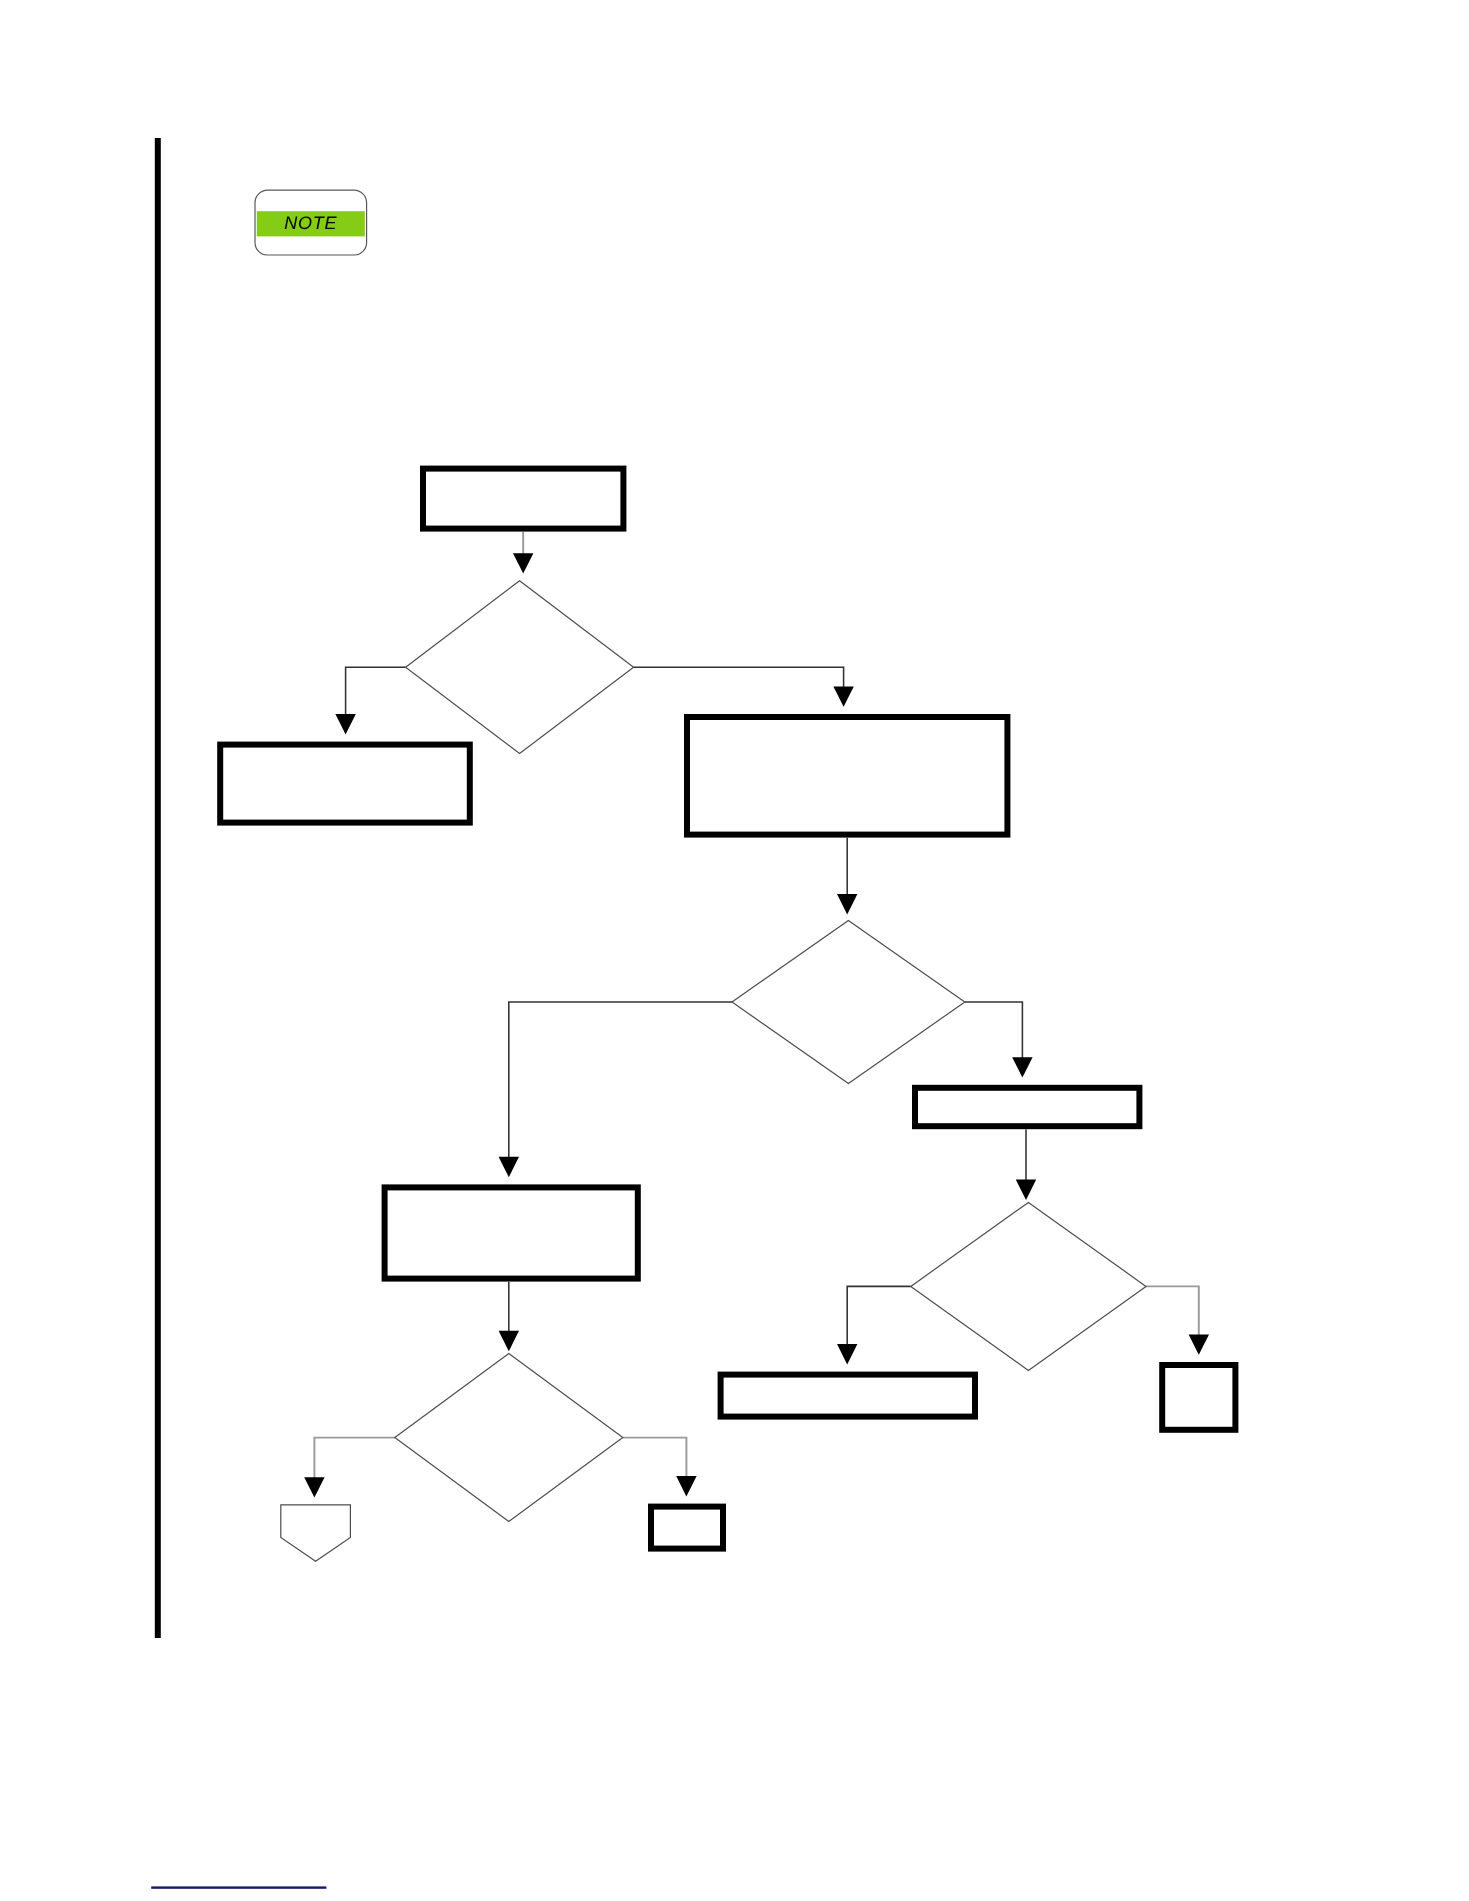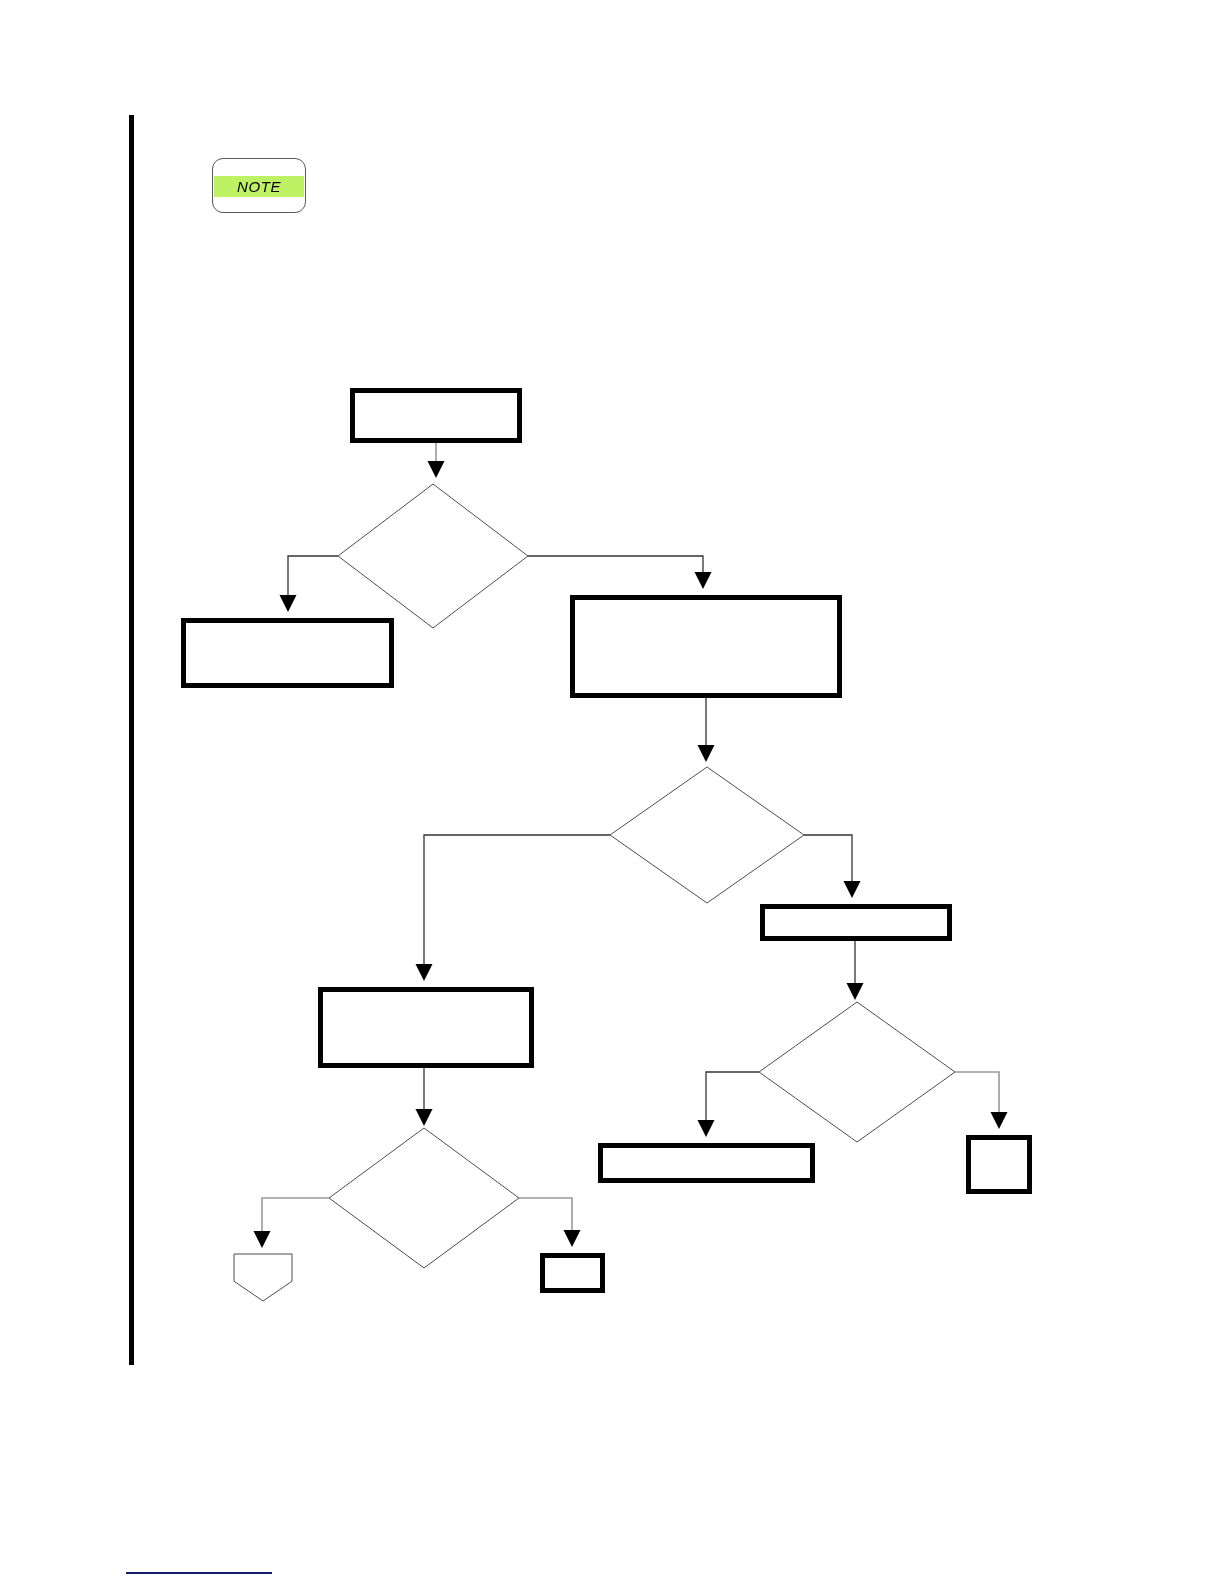--- a/index.html
+++ b/index.html
@@ -91,21 +91,21 @@
   }
 </style>
 </head>
 <body>
 
 <div id="page" style="width: 1224px; height: 1584px; background: rgb(255, 255, 255);">
 
   <div class="change-bar" id="change-bar" style="left: 129px; top: 115px; width: 5px; height: 1250px; background: rgb(0, 0, 0);"></div>
 
   <div class="note-box" id="note-box" style="left: 212px; top: 158px; width: 94px; height: 55px; border-color: rgb(88, 89, 91);">
-    <div class="note-band" id="note-band" style="top: 17px; background: #bef264;">
+    <div class="note-band" id="note-band" style="top: 17px; background: #84cc16;">
       <span class="note-label">NOTE</span>
     </div>
   </div>
 
   <svg id="connectors" viewBox="0 0 1224 1584" xmlns="http://www.w3.org/2000/svg">
       <g>
         <polyline points="436,443 436,463" fill="none" stroke="#9a9a9a" stroke-width="1.6"></polyline>
         <polygon points="436,478 427.5,461 444.5,461" fill="#000000"></polygon>
       </g>
       <g>

